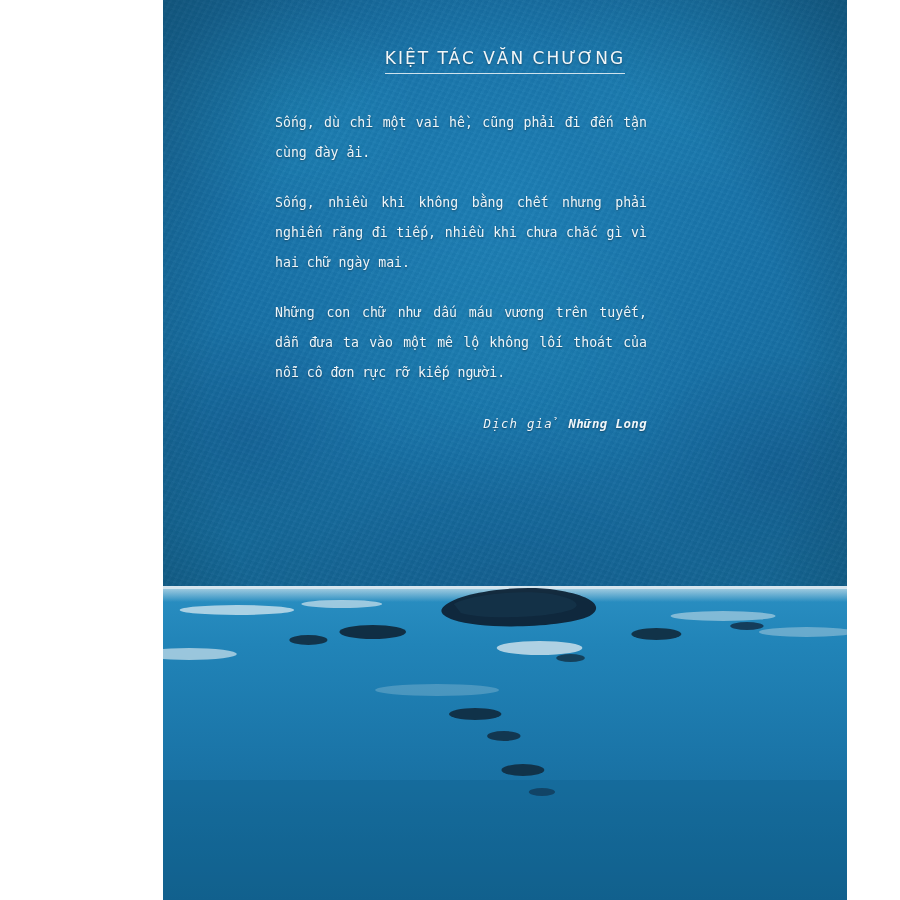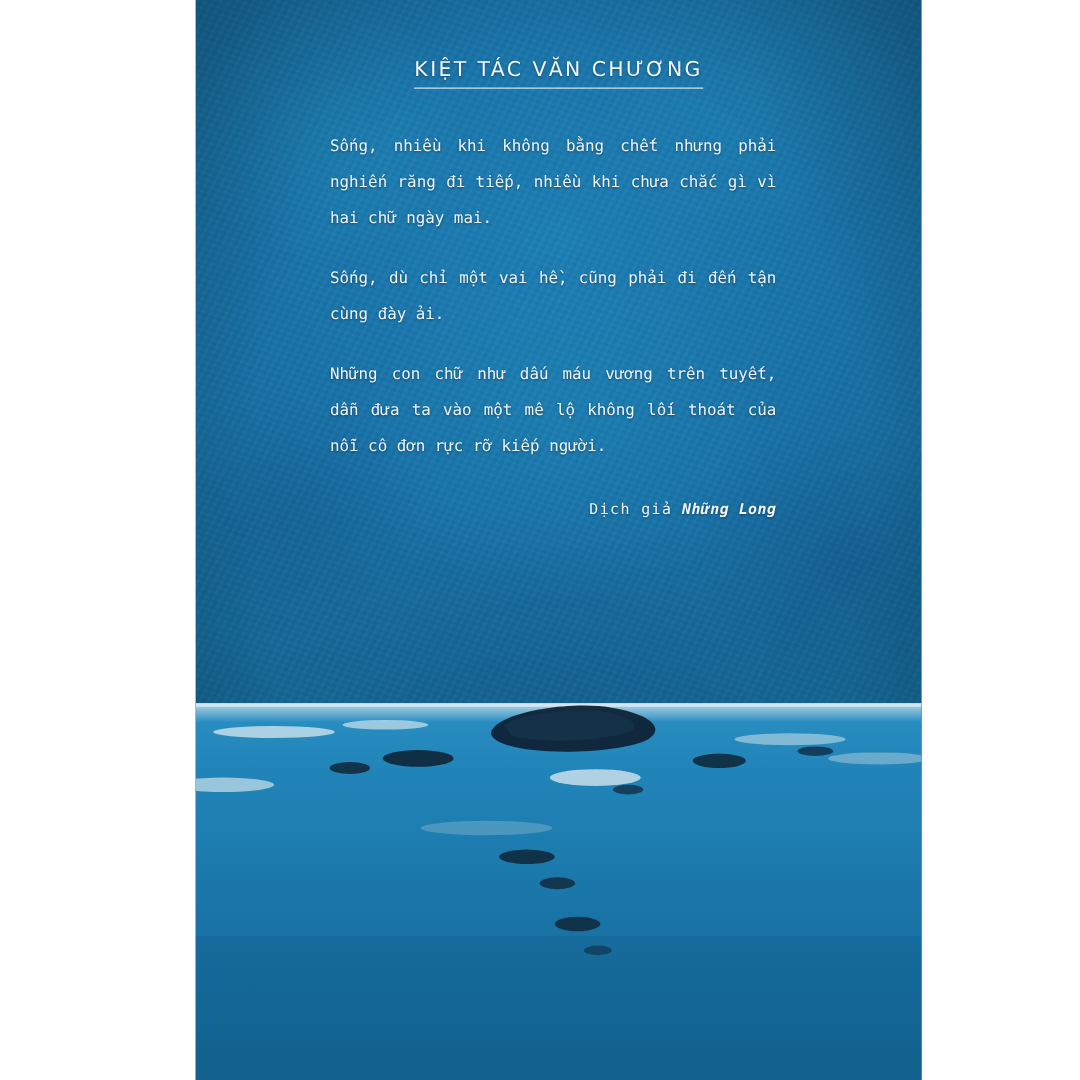--- a/index.html
+++ b/index.html
@@ -17,21 +17,21 @@
     height: 900px;
     background: #ffffff;
     overflow: hidden;
   }
 
   
   #cover {
     position: absolute;
     left: 163px;
     top: 0px;
-    width: 605px;
+    width: 684px;
     height: 900px;
     overflow: hidden;
     background:
       radial-gradient(ellipse 90% 55% at 50% 22%, #1d7fb5 0%, #1872a8 45%, #13638f 100%);
   }
 
   
   #cover .tex1 {
     position: absolute; inset: 0;
     background:
@@ -102,20 +102,21 @@
     letter-spacing: .6px;
     color: #f0f6fa;
     text-shadow: 0 1px 2px rgba(0,0,0,0.40);
   }
   .translator .name {
     font-weight: bold;
     font-style: italic;
     letter-spacing: .4px;
   }
   .translator .lbl {
+    font-style: italic;
     letter-spacing: 1.2px;
   }
 
   
   #seascape {
     position: absolute;
     left: 0; right: 0;
     bottom: 0;
     height: 330px;
     z-index: 4;
@@ -177,22 +178,22 @@
       </svg>
     </div>
 
     <div class="vignette"></div>
 
     <div class="series-line">
       <span class="series-title">KIỆT TÁC VĂN CHƯƠNG</span>
     </div>
 
     <div id="blurb">
+      <p>Sống, dù chỉ một vai hề, cũng phải đi đến tận cùng đày ải.</p>
       <p>Sống, nhiều khi không bằng chết nhưng phải nghiến răng đi tiếp, nhiều khi chưa chắc gì vì hai chữ ngày mai.</p>
-      <p>Sống, dù chỉ một vai hề, cũng phải đi đến tận cùng đày ải.</p>
       <p>Những con chữ như dấu máu vương trên tuyết, dẫn đưa ta vào một mê lộ không lối thoát của nỗi cô đơn rực rỡ kiếp người.</p>
       <div class="translator">
         <span class="lbl">Dịch giả</span>
         <span class="name">Những Long</span>
       </div>
     </div>
 
   </div>
 </div>
 

